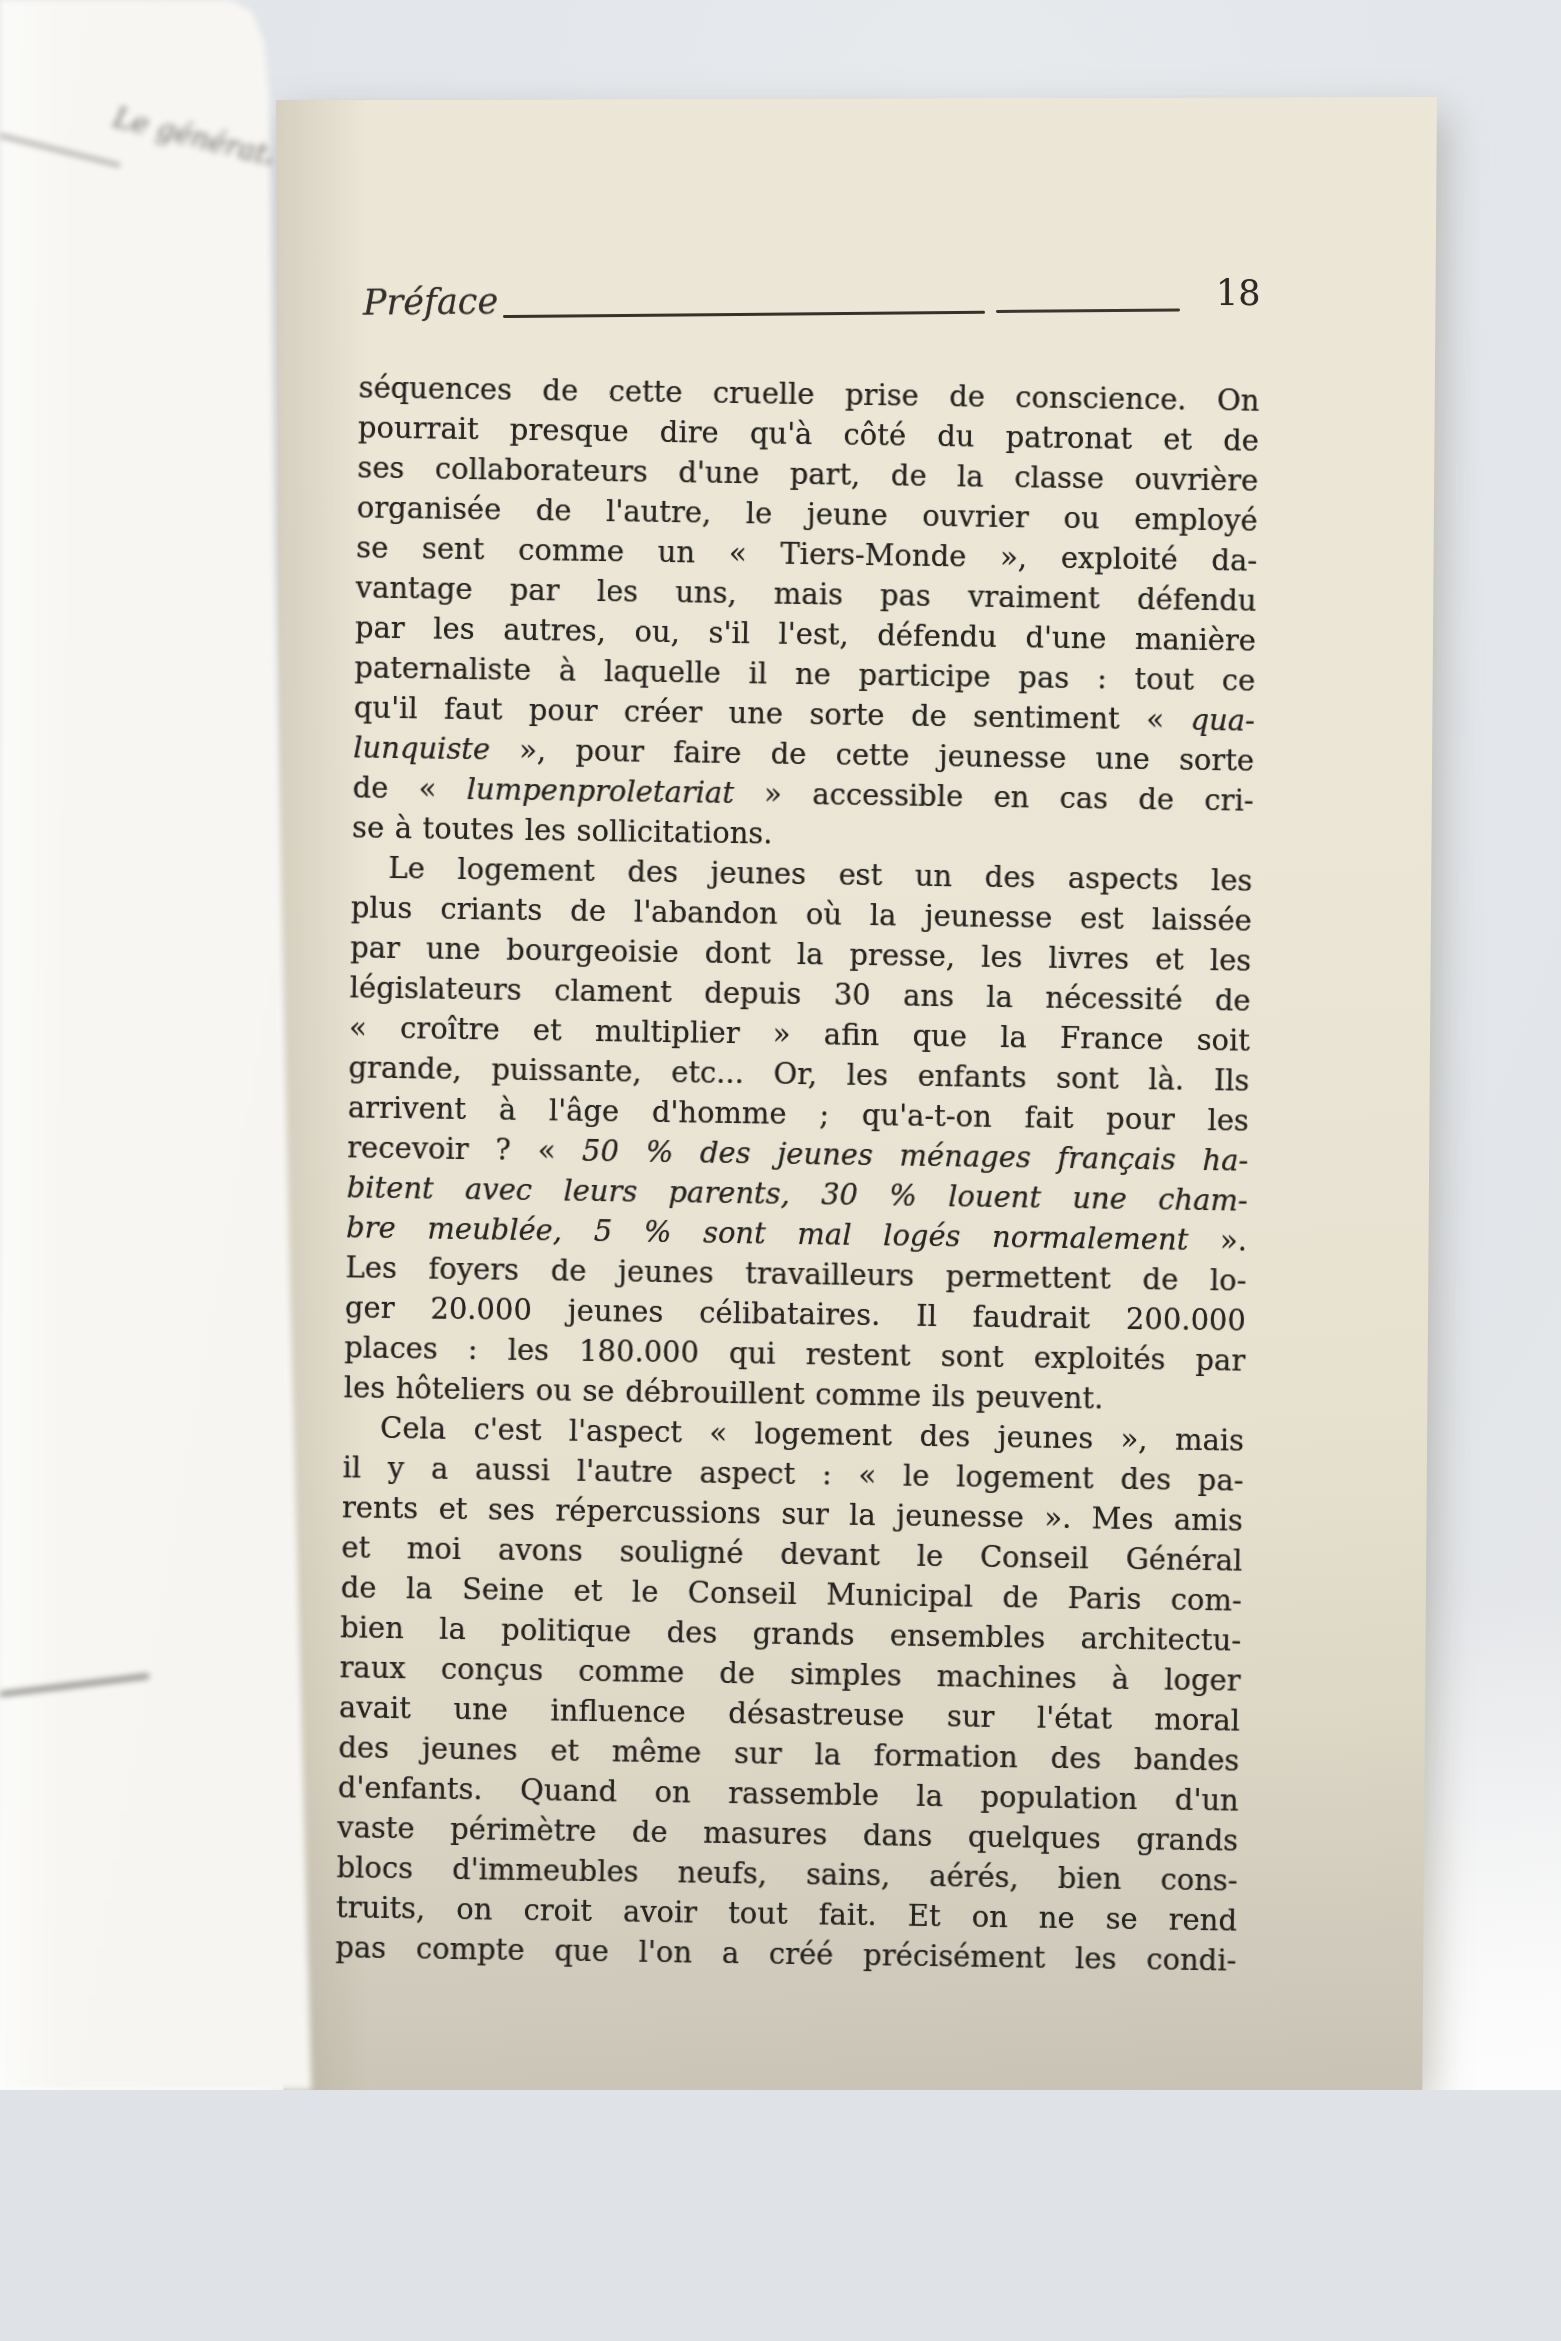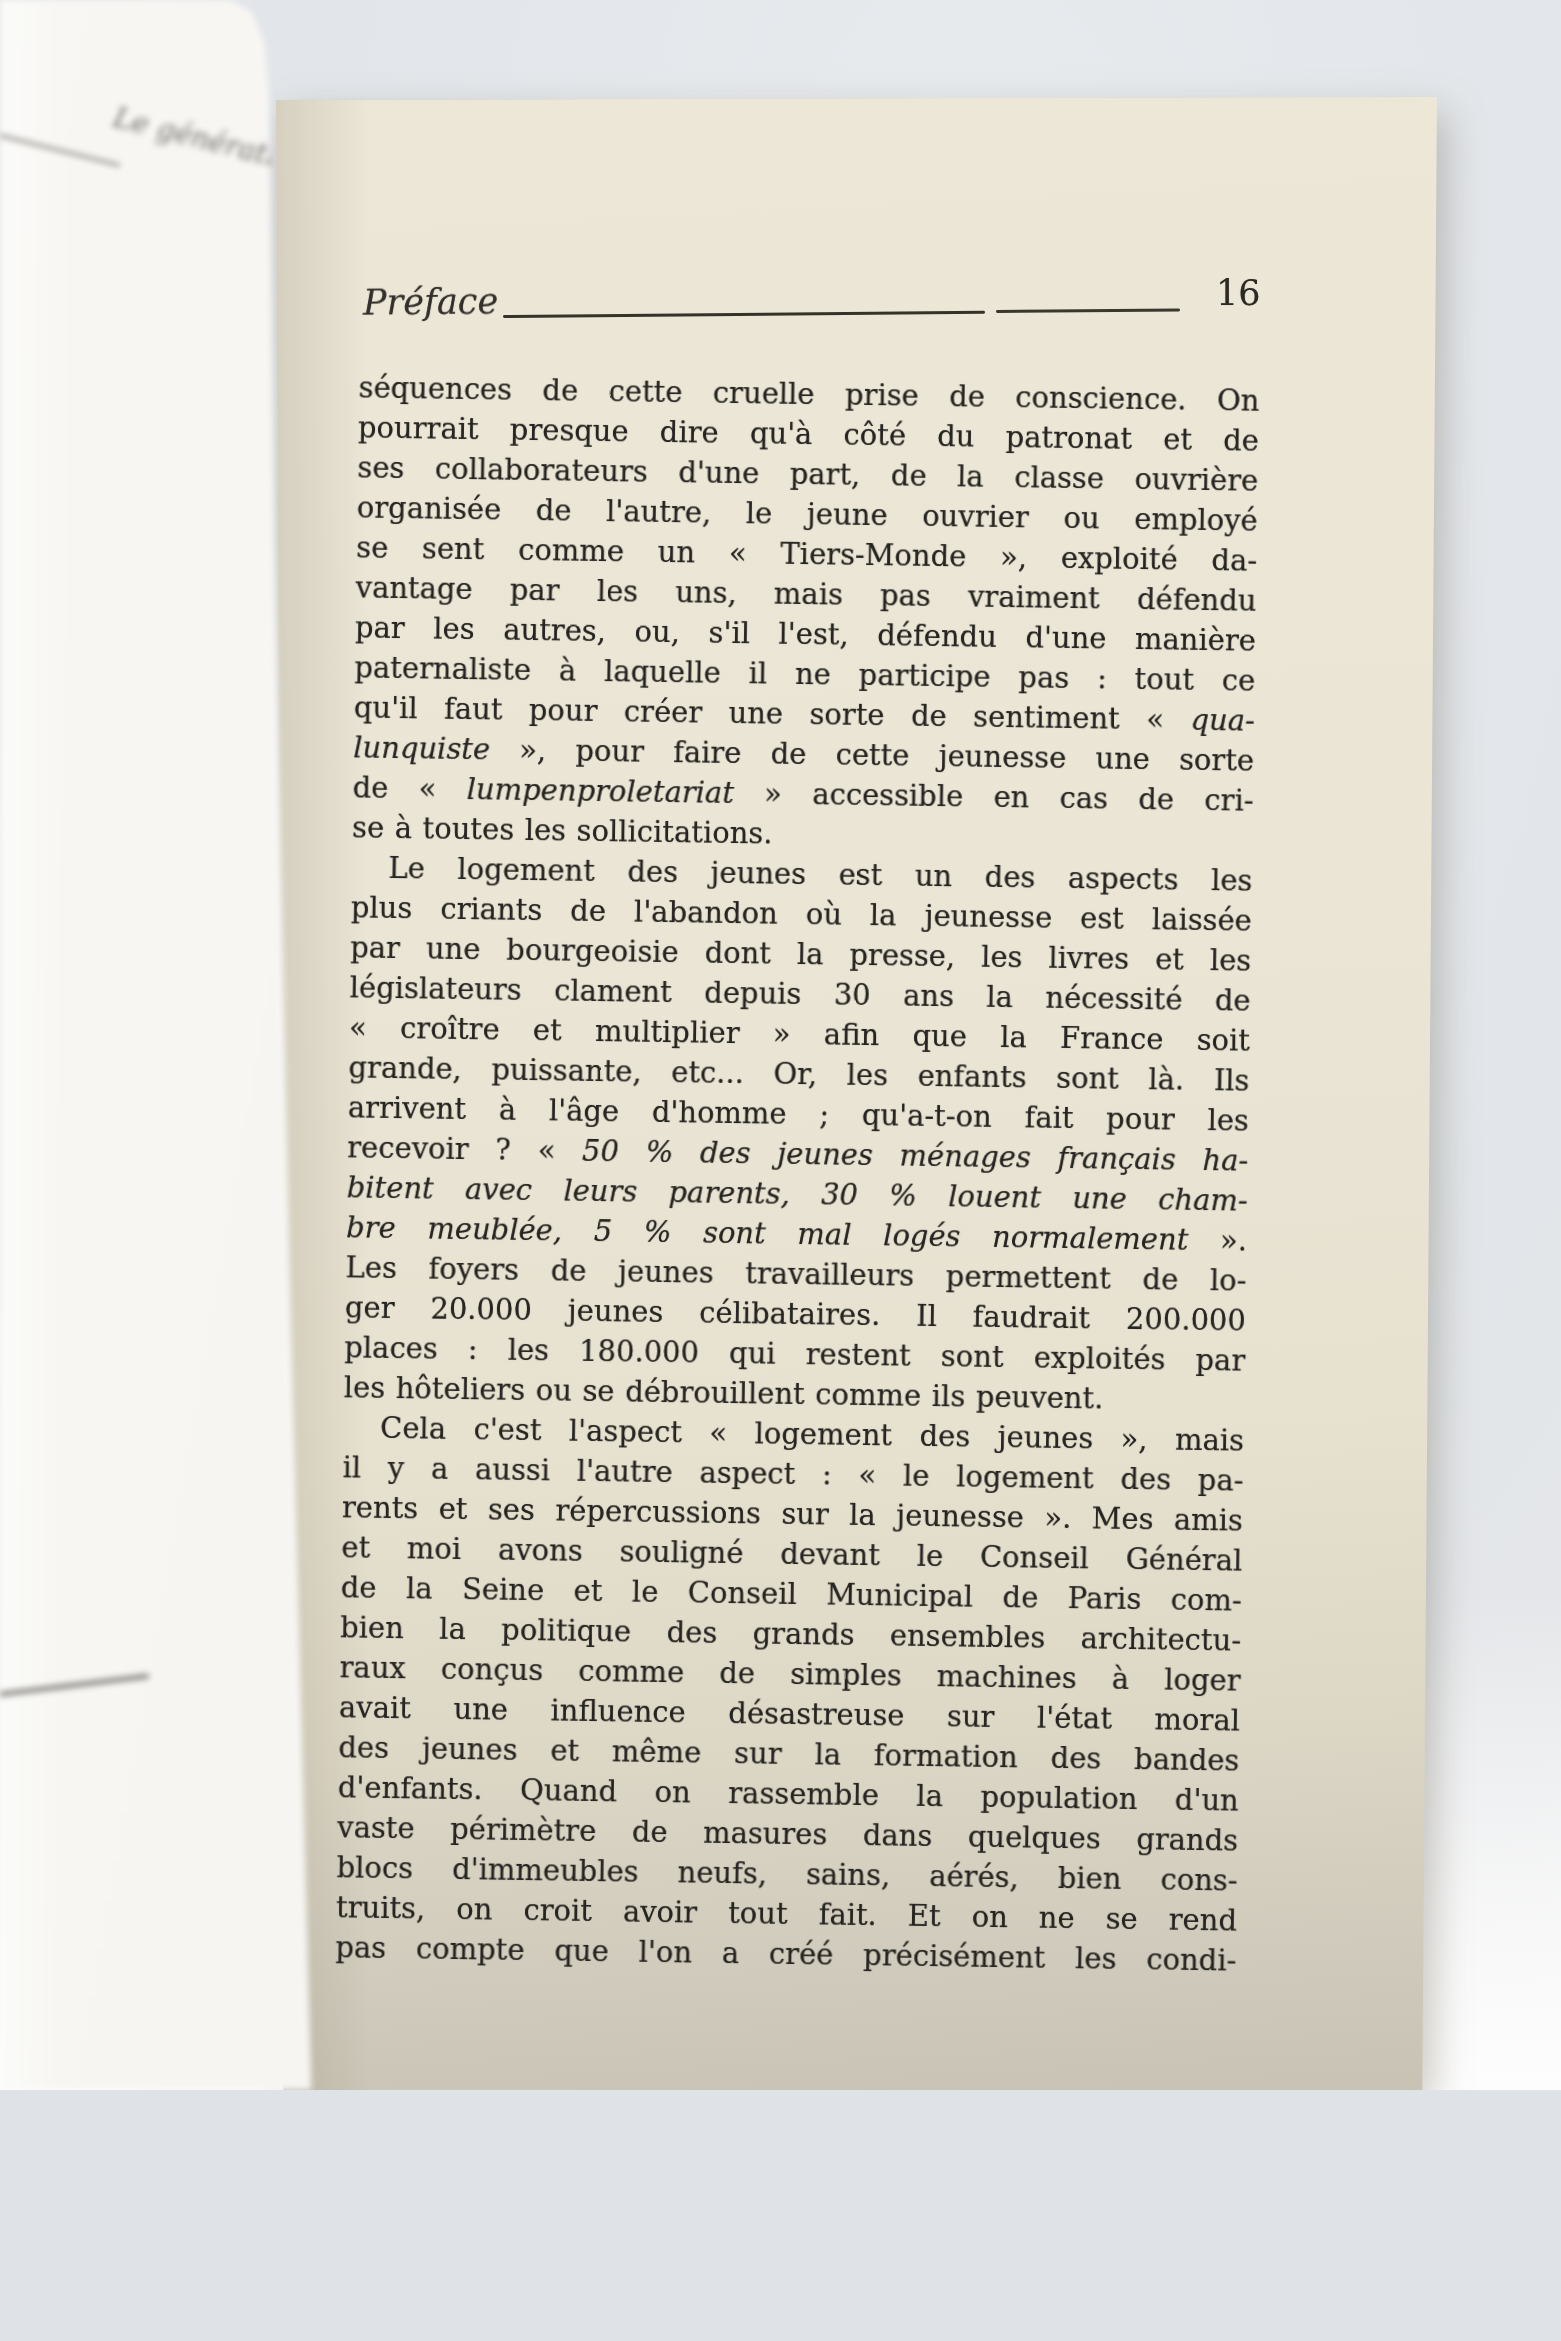--- a/index.html
+++ b/index.html
@@ -81,21 +81,21 @@
 </head>
 <body>
 
 <div class="scene">
 
   <div class="rp-shadow">
     <div class="page-right">
       <div class="rp-runhead">Préface</div>
       <div class="rp-rule1"></div>
       <div class="rp-rule2"></div>
-      <div class="rp-pagenum">16</div>
+      <div class="rp-pagenum">18</div>
       <div class="rp-body">
           <div class="line"><span>séquences de cette cruelle prise de conscience. On</span></div>
           <div class="line"><span>pourrait presque dire qu'à côté du patronat et de</span></div>
           <div class="line"><span>ses collaborateurs d'une part, de la classe ouvrière</span></div>
           <div class="line"><span>organisée de l'autre, le jeune ouvrier ou employé</span></div>
           <div class="line"><span>se sent comme un « Tiers-Monde », exploité da-</span></div>
           <div class="line"><span>vantage par les uns, mais pas vraiment défendu</span></div>
           <div class="line"><span>par les autres, ou, s'il l'est, défendu d'une manière</span></div>
           <div class="line"><span>paternaliste à laquelle il ne participe pas : tout ce</span></div>
           <div class="line"><span>qu'il faut pour créer une sorte de sentiment « </span><span class="it">qua-</span></div>

